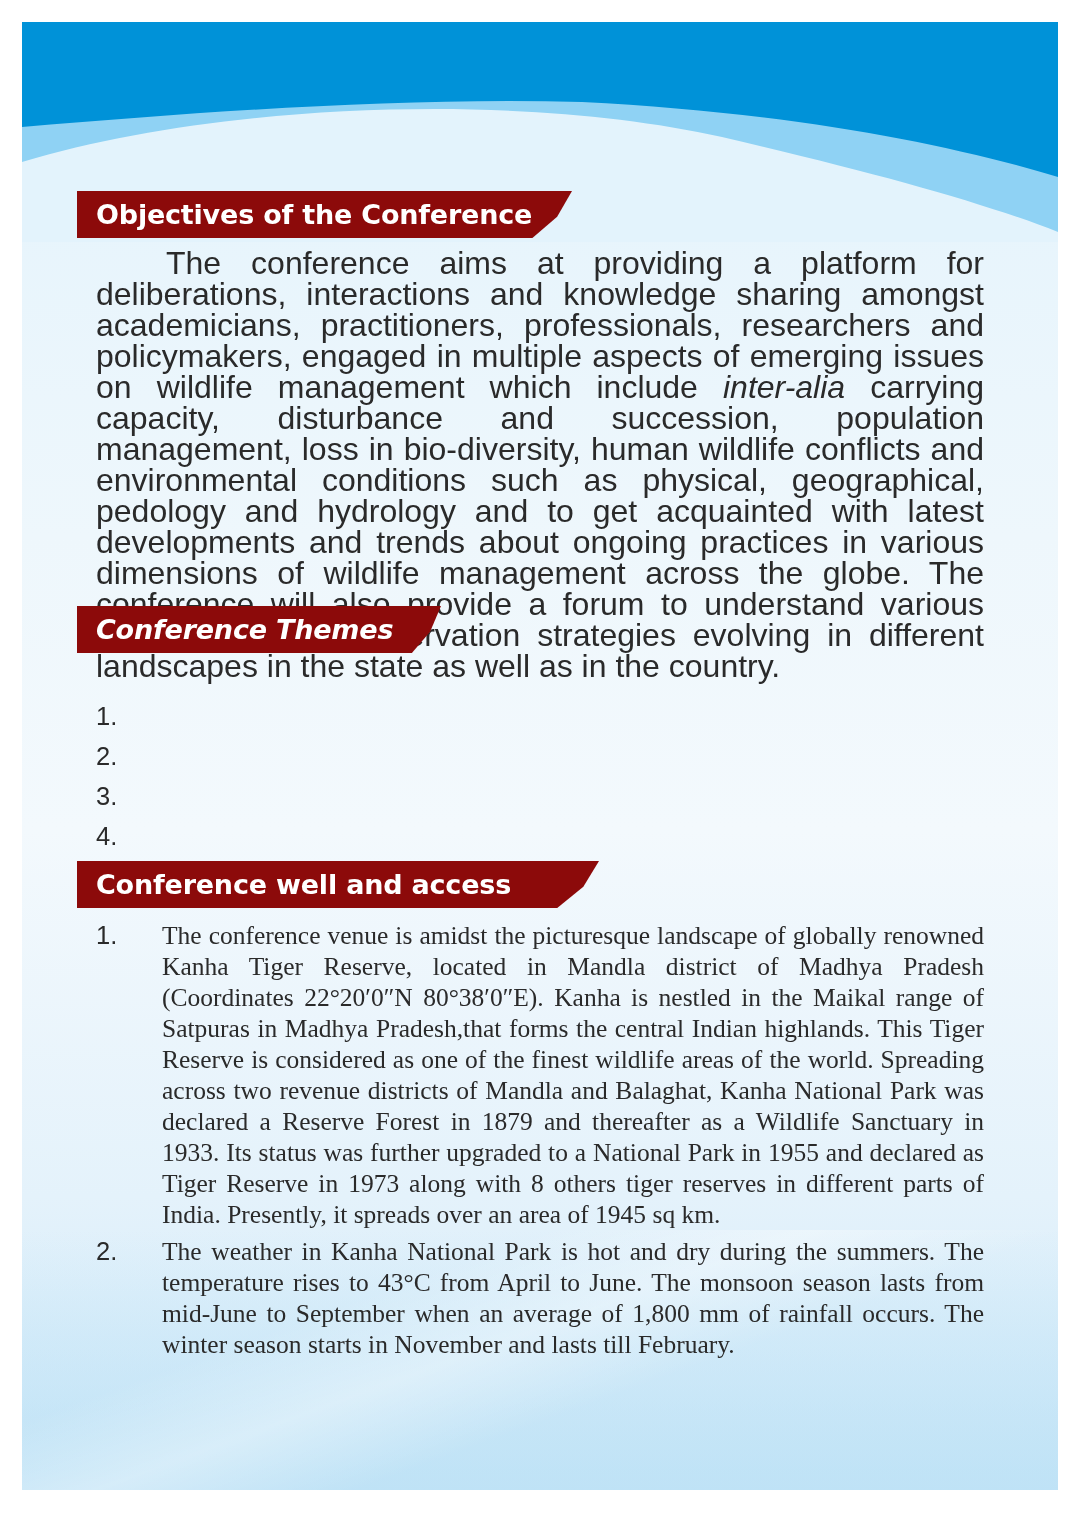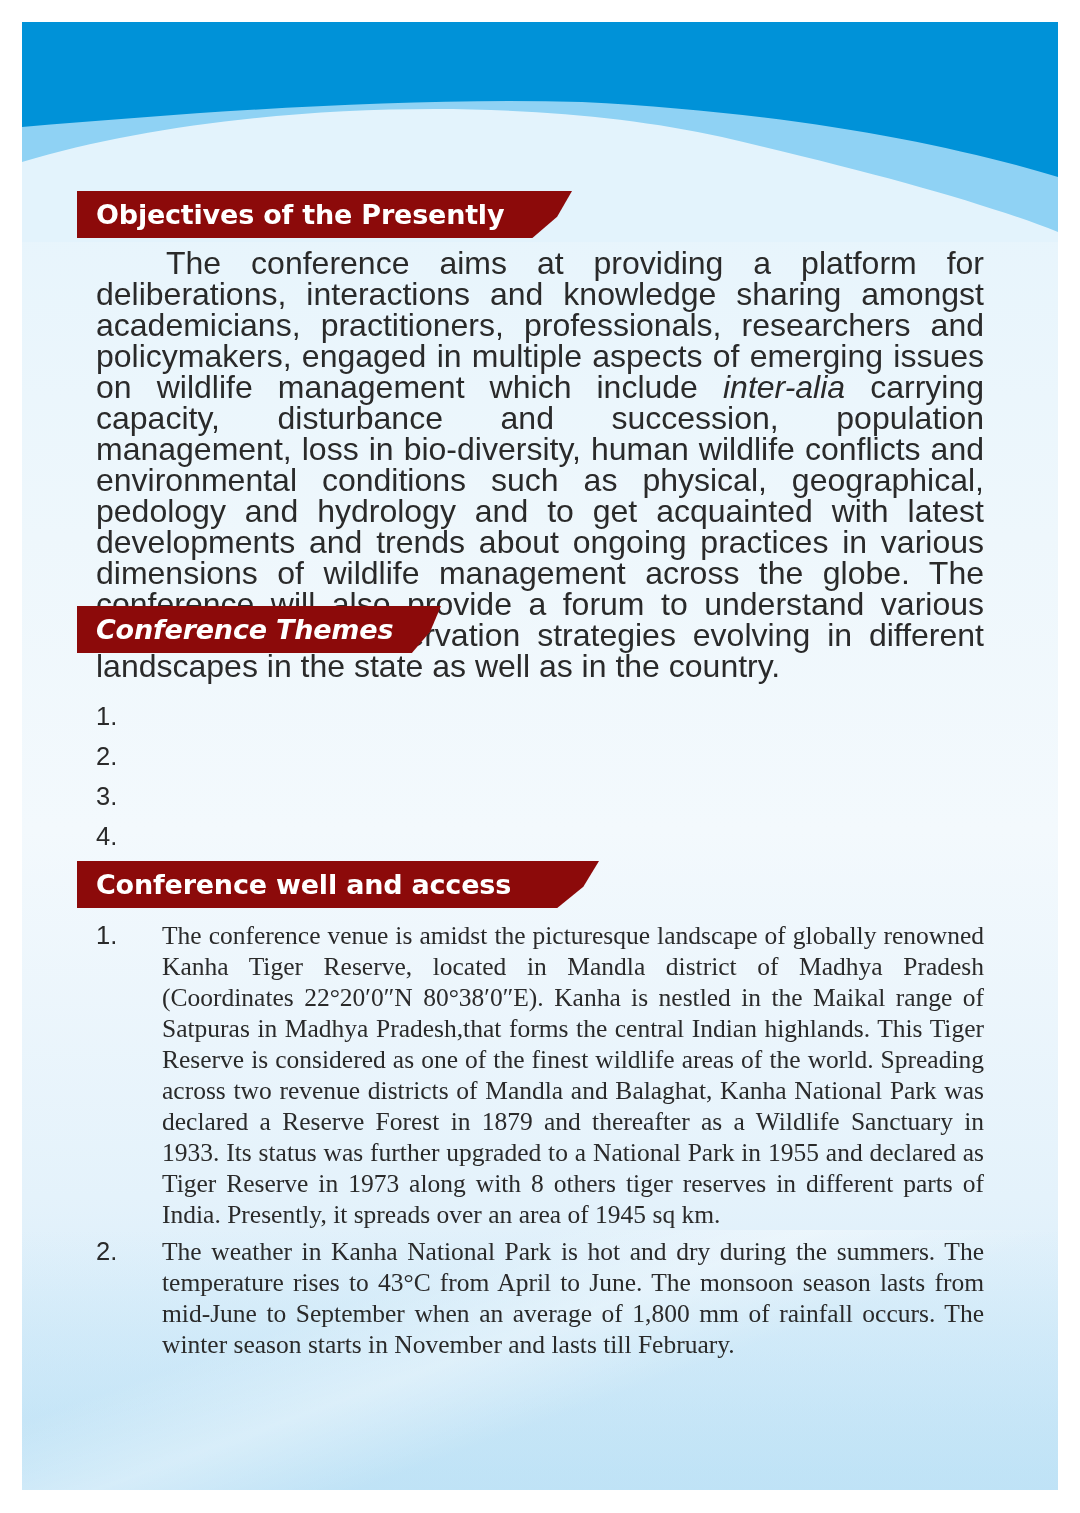--- a/index.html
+++ b/index.html
@@ -51,21 +51,21 @@
 
 <div class="page">
   <svg class="header-band" viewBox="0 0 1036 220" preserveAspectRatio="none">
     <rect x="0" y="0" width="1036" height="220" fill="#e3f3fc"></rect>
     <path d="M0,140 C200,80 500,70 700,115 C850,150 960,180 1036,210 L1036,0 L0,0 Z" fill="#8fd2f4"></path>
     <path d="M0,105 C180,90 380,75 560,80 C760,90 920,120 1036,155 L1036,0 L0,0 Z" fill="#0092d8"></path>
   </svg>
 
   <div class="content">
     <div class="section-heading" style="top:169px; width:495px;">
-      <span class="txt">Objectives of the Presently</span>
+      <span class="txt">Objectives of the Conference</span>
     </div>
     <p class="para" style="top:226px; margin:0;"><span class="indent"></span><span>The conference aims at providing a platform for deliberations, interactions and knowledge sharing amongst academicians, practitioners, professionals, researchers and policymakers, engaged in multiple aspects of emerging issues on wildlife management which include </span><em>inter-alia</em><span> carrying capacity, disturbance and succession, population management, loss in bio-diversity, human wildlife conflicts and environmental conditions such as physical, geographical, pedology and hydrology and to get acquainted with latest developments and trends about ongoing practices in various dimensions of wildlife management across the globe. The conference will also provide a forum to understand various species-specific conservation strategies evolving in different landscapes in the state as well as in the country.</span></p>
 
     <div class="section-heading" style="top:584px; width:364px;font-style:italic;">
       <span class="txt">Conference Themes</span>
     </div>
     <ul class="themes">
       <li>
           <span class="num">1.</span>
         </li>

